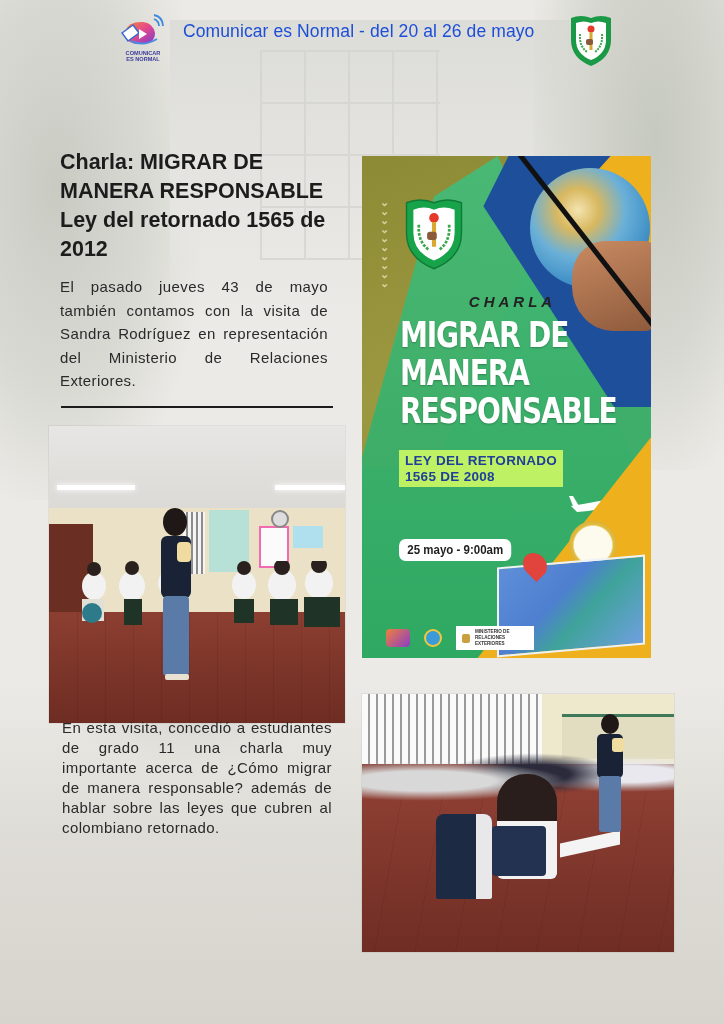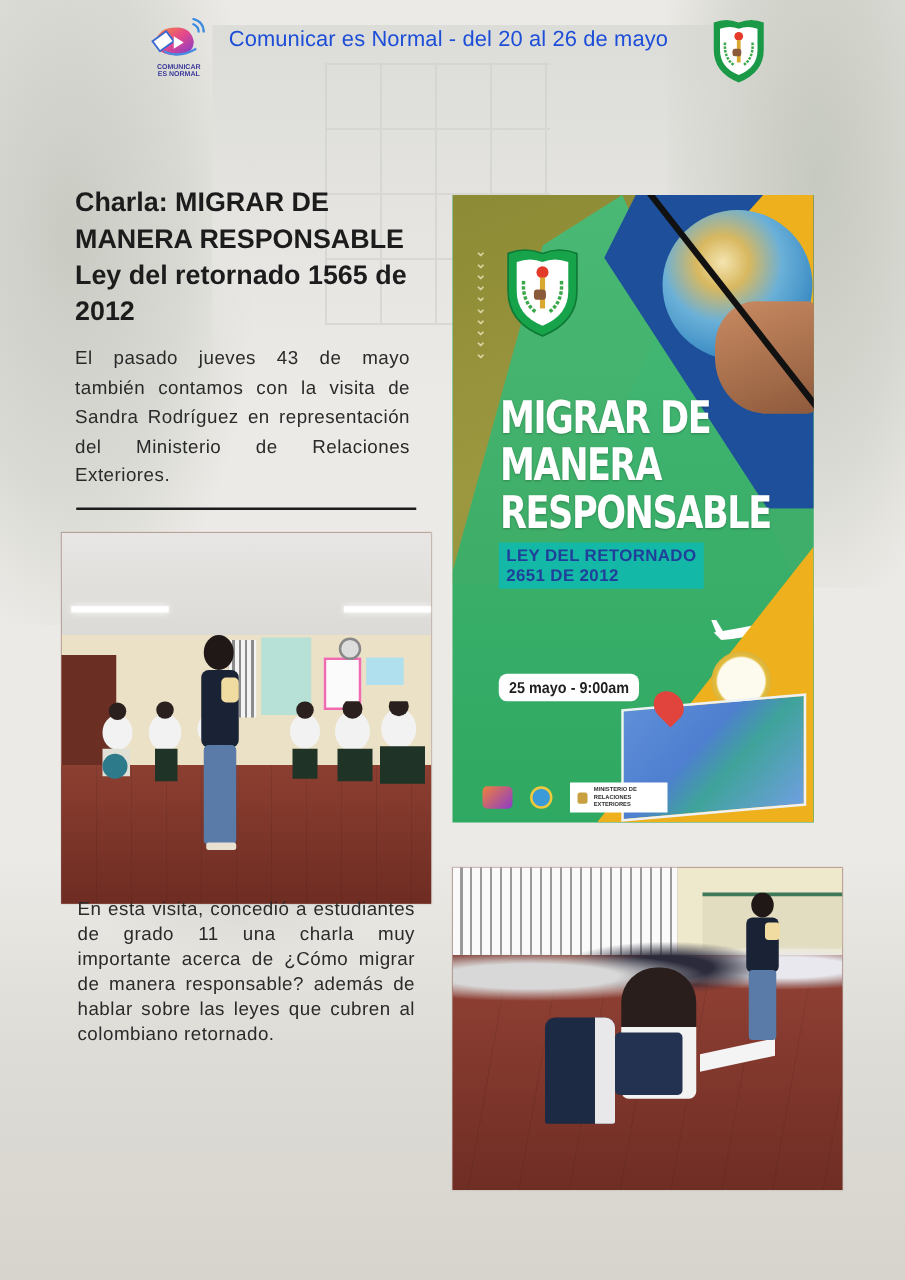--- a/index.html
+++ b/index.html
@@ -128,22 +128,22 @@
     padding-left: 12px;
   }
   .poster .big-title {
     position: absolute; left: 38px; top: 160px; width: 250px;
     font-family: "DejaVu Sans", sans-serif; font-weight: bold;
     color: #ffffff; font-size: 36px; line-height: 38px; letter-spacing: -1.5px;
     transform: scaleX(0.78); transform-origin: left top;
     text-shadow: 0 1px 2px rgba(0,0,0,0.25);
   }
   .poster .law-box {
-    position: absolute; left: 37px; top: 278px; padding: 3px 6px 2px 6px;
-    background: #14b8a6; color: #1f3f9a; font-weight: bold; font-size: 13.5px; line-height: 16px;
+    position: absolute; left: 37px; top: 294px; padding: 3px 6px 2px 6px;
+    background: #bef264; color: #1f3f9a; font-weight: bold; font-size: 13.5px; line-height: 16px;
     letter-spacing: 0.3px;
   }
   .poster .invite {
     position: absolute; left: 38px; top: 335px; width: 170px;
     font-size: 7.6px; line-height: 10px; color: #ffffff; font-weight: bold;
   }
   .poster .plane {
     position: absolute; left: 205px; top: 320px; width: 72px; height: 50px;
   }
   .poster .date-pill {
@@ -330,28 +330,29 @@
         <path d="M4 6 Q14 2 24 6 Q34 2 44 6 L44 28 Q44 46 24 54 Q4 46 4 28 Z" fill="#17a34a" stroke="#0f7a36" stroke-width="1"></path>
         <path d="M9 11 Q17 8 24 11 Q31 8 39 11 L39 28 Q39 42 24 48 Q9 42 9 28 Z" fill="#ffffff"></path>
         <path d="M13 22 Q12 34 20 40" stroke="#3aa84a" stroke-width="2" fill="none" stroke-dasharray="2 1"></path>
         <path d="M35 22 Q36 34 28 40" stroke="#3aa84a" stroke-width="2" fill="none" stroke-dasharray="2 1"></path>
         <circle cx="24" cy="17" r="3.5" fill="#e33a2a"></circle>
         <rect x="22.5" y="20" width="3" height="18" fill="#d8a830"></rect>
         <rect x="19" y="27" width="7" height="6" rx="2" fill="#8a5a3a"></rect>
       </svg>
     </div>
 
+    <div class="charla">CHARLA</div>
     <div class="big-title">
       <div>MIGRAR DE</div>
       <div>MANERA</div>
       <div>RESPONSABLE</div>
     </div>
     <div class="law-box">
       <div>LEY DEL RETORNADO</div>
-      <div>2651 DE 2012</div>
+      <div>1565 DE 2008</div>
     </div>
     <svg class="plane" viewBox="0 0 72 50">
       <path d="M4 30 Q30 26 66 18 Q70 18 68 22 Q40 34 10 36 Z" fill="#ffffff"></path>
       <path d="M40 24 L56 2 L60 4 L50 24 Z" fill="#ffffff"></path>
       <path d="M30 32 L40 46 L44 44 L38 30 Z" fill="#ffffff"></path>
       <path d="M6 30 L2 20 L6 20 L12 30 Z" fill="#ffffff"></path>
     </svg>
     <div class="date-pill">25 mayo - 9:00am</div>
     <div class="yellow-bottom"></div>
     <div class="compass"></div>

